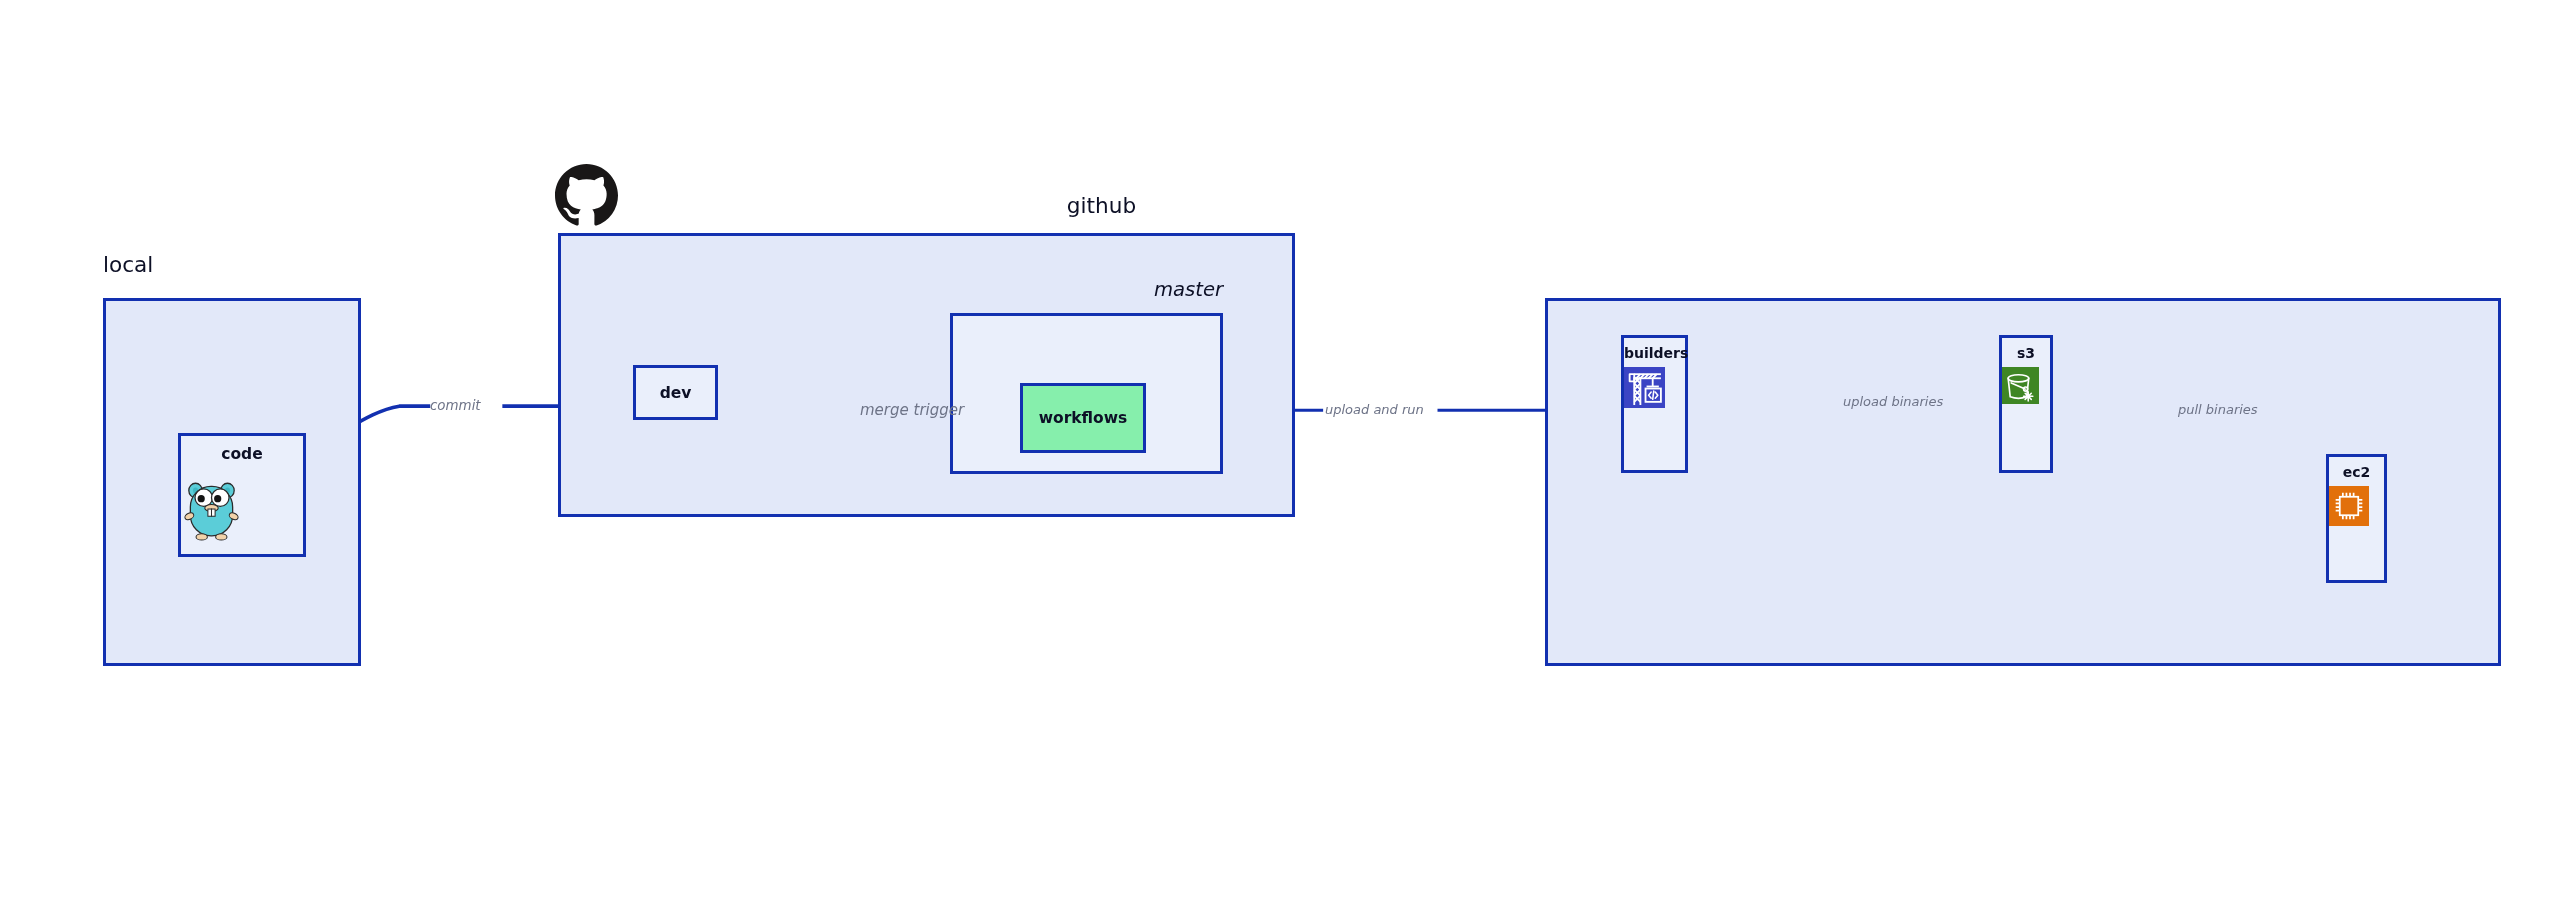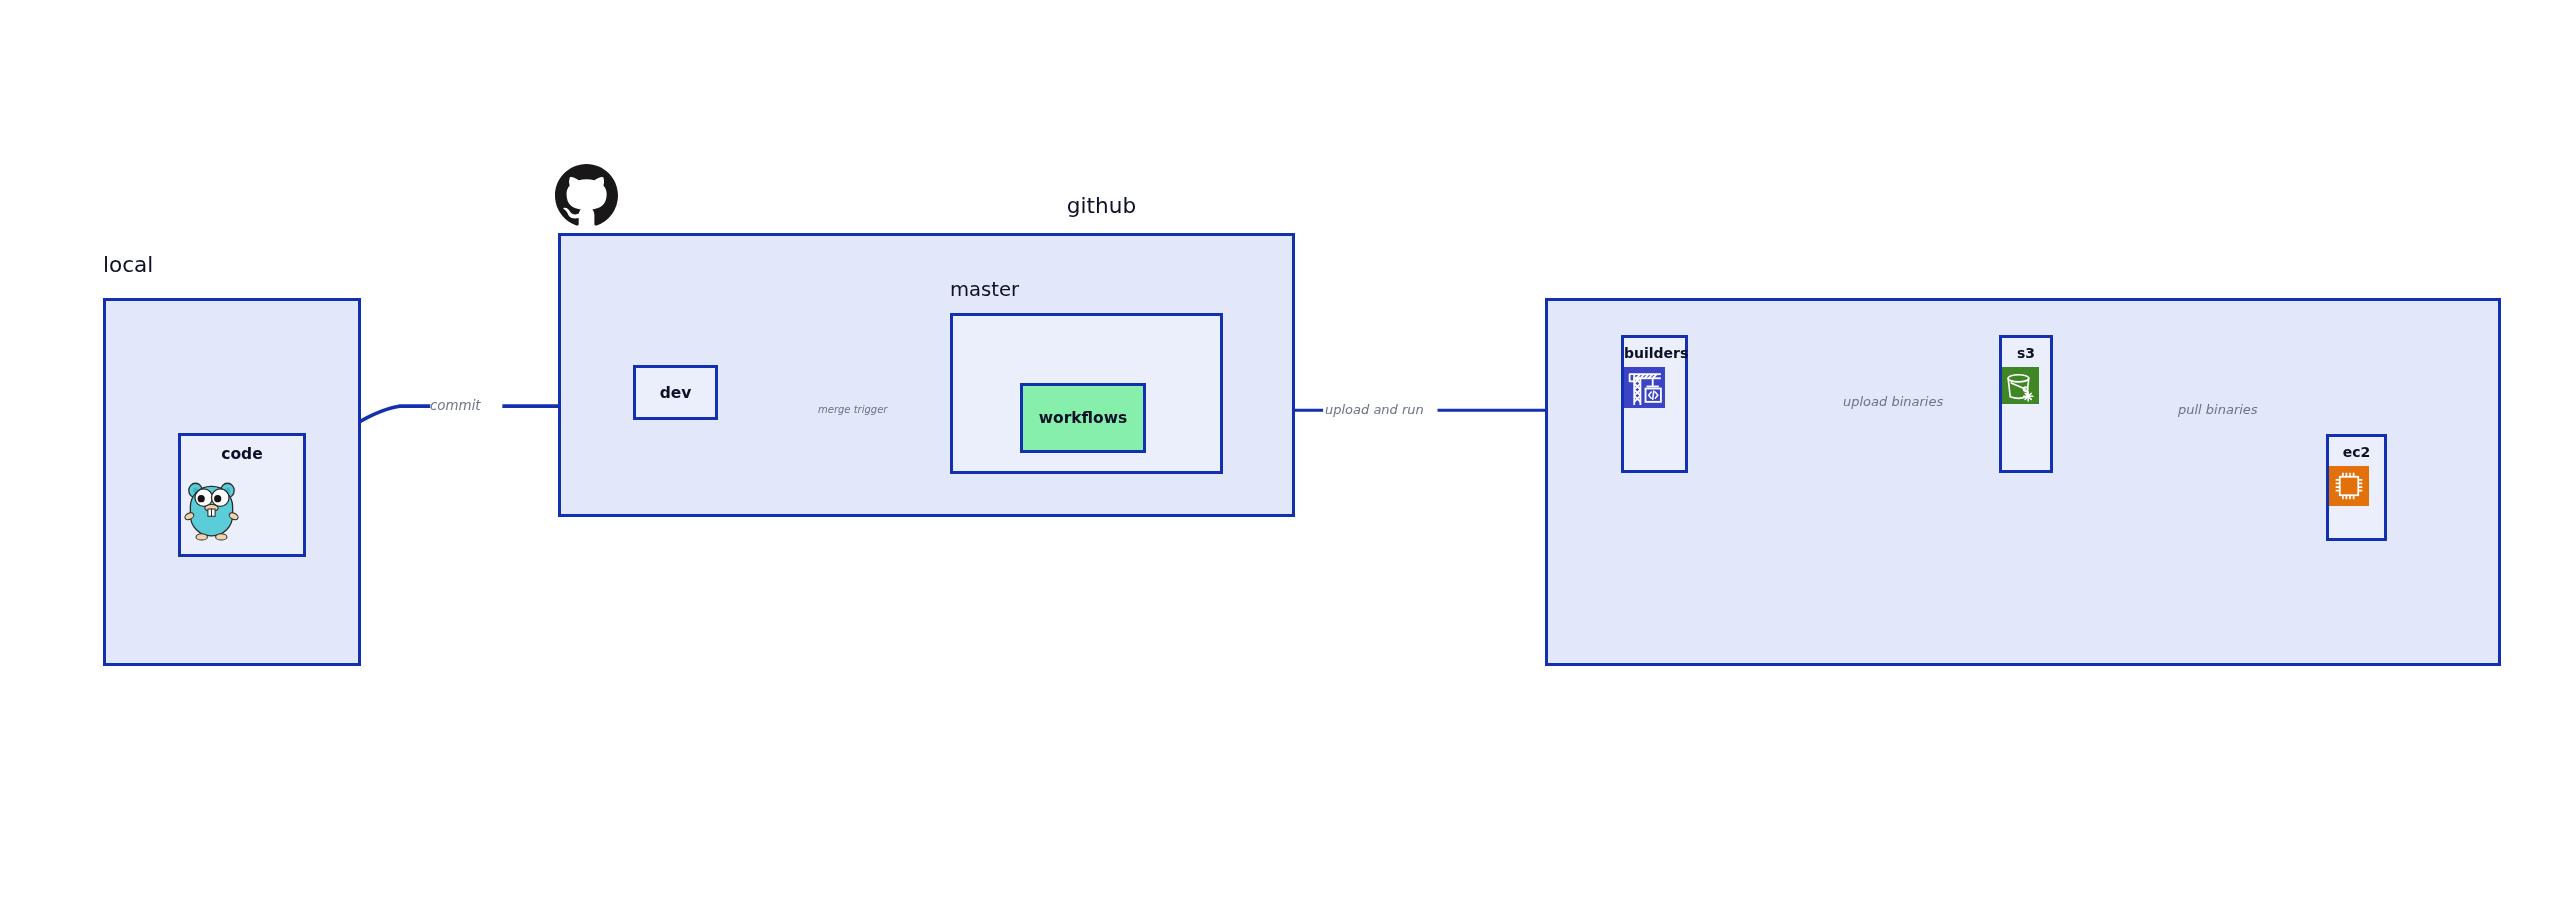--- a/index.html
+++ b/index.html
@@ -165,21 +165,21 @@
   </div>
 
   <div class="cluster-label" style="left:921px; top:193px; width:361px; text-align:center; font-size:21.6px;">github</div>
 
   <div class="cluster" style="left:558px; top:233px; width:737px; height:284px;"></div>
 
   <div class="node" style="left:633px; top:365px; width:85px; height:55px; justify-content:center;">
     <span class="node-label" style="font-size:15.5px;">dev</span>
   </div>
 
-  <div class="cluster-label" style="left:950px; top:278px; width:273px; text-align:left; font-size:19.6px;">master</div>
+  <div class="cluster-label" style="left:950px; top:278px; width:273px; text-align:right; font-size:19.6px;font-style:italic;">master</div>
 
   <div class="cluster level2" style="left:950px; top:313px; width:273px; height:161px;"></div>
 
   <div class="node plain" style="left:1020px; top:383px; width:126px; height:70px;">
     <span class="node-label" style="font-size:15.5px;">workflows</span>
   </div>
 
   <div class="cluster-label" style="left:1880px; top:252px; width:155px; text-align:center; font-size:21.6px;margin-top:44px;">aws</div>
 
   <div class="cluster" style="left:1545px; top:298px; width:956px; height:368px;"></div>
@@ -221,39 +221,39 @@
           <path d="M18 31 L45 43"></path>
           <circle cx="46" cy="43" r="4"></circle>
         </g>
         <g stroke="#FFFFFF" stroke-width="3" stroke-linecap="round">
           <path d="M51 48 L51 66 M42 57 L60 57 M45 51 L57 63 M57 51 L45 63"></path>
         </g>
       </svg>
     </span>
   </div>
 
-  <div class="node" style="left:2326px; top:434px; width:61px; height:107px; padding-top:7.2px;">
+  <div class="node" style="left:2326px; top:454px; width:61px; height:129px; padding-top:7.2px;">
     <span class="node-label" style="font-size:14px;">ec2</span>
     <span class="node-icon" style="margin-top:6.2px;">
       <svg width="40" height="40" viewBox="0 0 78 78">
         <rect x="0" y="0" width="78" height="78" fill="#E2700B"></rect>
         <rect x="21" y="21" width="36" height="36" fill="none" stroke="#FFFFFF" stroke-width="3.4"></rect>
         <g stroke="#FFFFFF" stroke-width="3.4" stroke-linecap="butt">
           <path d="M27 21 L27 13 M34 21 L34 13 M41 21 L41 13 M48 21 L48 13"></path>
           <path d="M27 57 L27 65 M34 57 L34 65 M41 57 L41 65 M48 57 L48 65"></path>
           <path d="M21 27 L13 27 M21 34 L13 34 M21 41 L13 41 M21 48 L13 48"></path>
           <path d="M57 27 L65 27 M57 34 L65 34 M57 41 L65 41 M57 48 L65 48"></path>
         </g>
       </svg>
     </span>
   </div>
 
   <div class="edge-label" style="left:430px; top:396px; font-size:13.4px; line-height:20.6px;">commit</div>
 
-  <div class="edge-label" style="left:818px; top:400px; font-size:10px; line-height:20.6px;">merge trigger</div>
+  <div class="edge-label" style="left:860px; top:400px; font-size:15px; line-height:20.6px;">merge trigger</div>
 
   <div class="edge-label" style="left:1325px; top:400px; font-size:13px; line-height:20.6px;">upload and run</div>
 
   <div class="edge-label" style="left:1819px; top:392px; font-size:13px; line-height:20.6px;margin-left:24px;">upload binaries</div>
 
   <div class="edge-label" style="left:2178px; top:400px; font-size:13px; line-height:20.6px;">pull binaries</div>
 
 
 </div>
 

